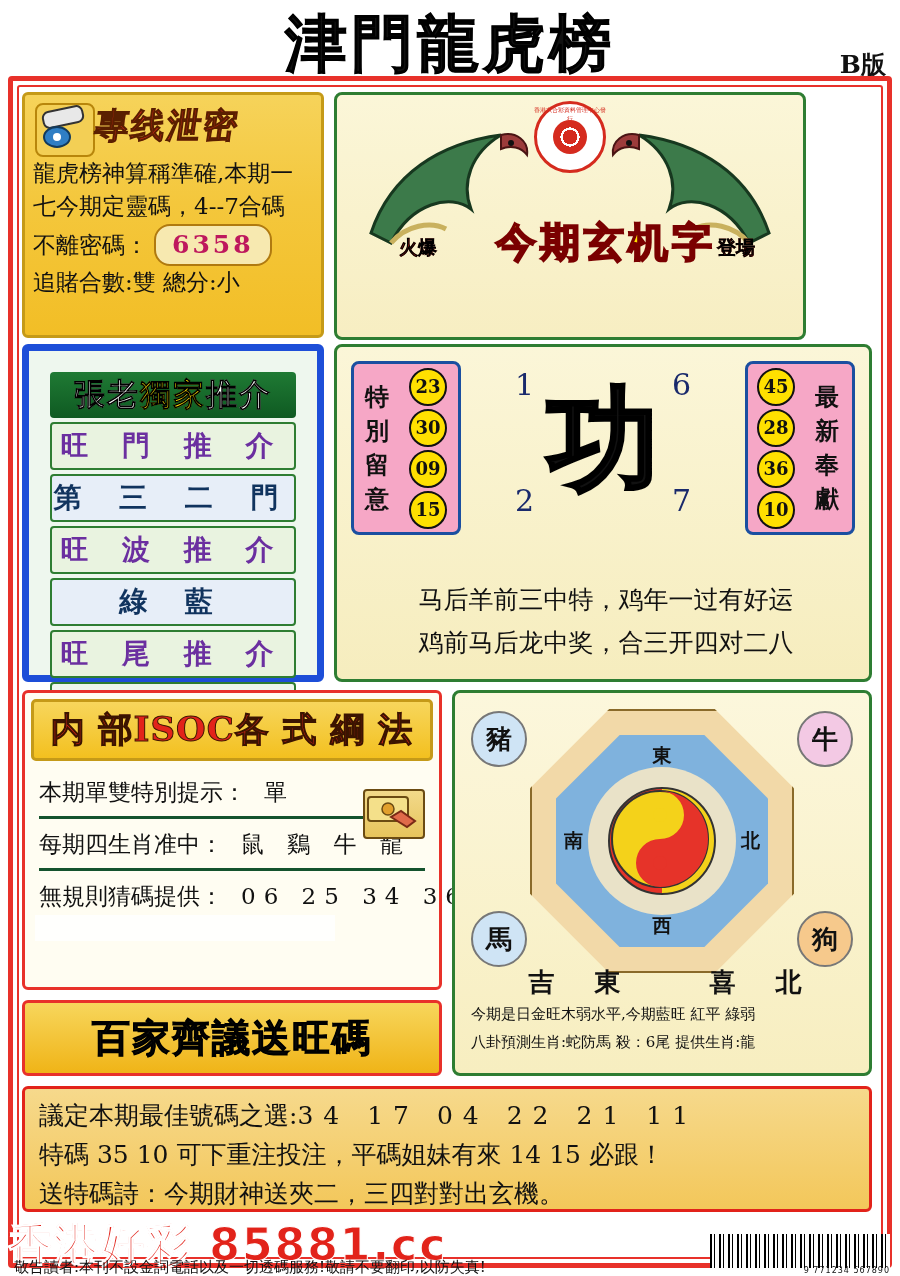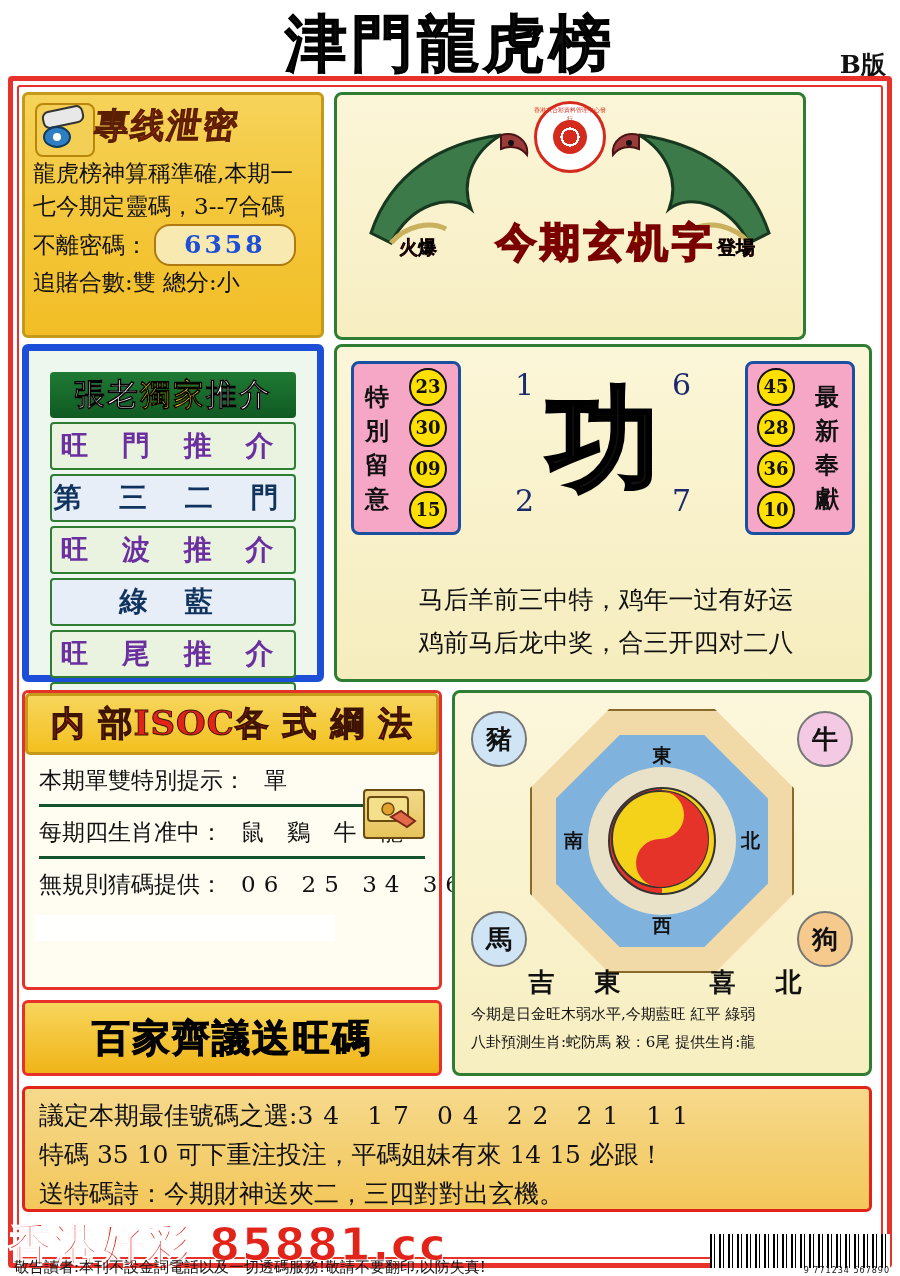--- a/index.html
+++ b/index.html
@@ -59,24 +59,24 @@
     font-family:"DejaVu Serif","Liberation Serif",serif;
     font-weight:bold;font-size:34px;color:#e2231a;
     -webkit-text-stroke:1px #5a1f00;letter-spacing:2px;
     transform:skewX(-8deg);
   }
   .hotline-line{
     font-family:"DejaVu Serif","Liberation Serif",serif;
     font-size:23px;color:#111;line-height:1.45;white-space:nowrap;
   }
   .code-pill{
-    display:inline-block;margin-left:6px;padding:1px 28px;
+    display:inline-block;margin-left:6px;padding:1px 16px;
     background:#f7e9b0;border:2px solid #b07a10;border-radius:16px;
     font-family:"DejaVu Serif","Liberation Serif",serif;
-    font-weight:bold;font-size:25px;color:#1d4ed8;letter-spacing:3px;
+    font-weight:bold;font-size:25px;color:#be185d;letter-spacing:3px;
   }
 
   
   .zhanglao{
     left:22px;top:344px;width:302px;height:338px;
     border:7px solid #1d4ed8;border-radius:6px;background:#eef7ee;
     padding:21px;
   }
   .zl-title{
     height:46px;background:linear-gradient(180deg,#1f7a34,#0f5a22);
@@ -177,21 +177,21 @@
     font-family:"DejaVu Serif","Liberation Serif",serif;
     font-size:25px;color:#111;line-height:1.75;
   }
 
   
   .isoc{
     left:22px;top:690px;width:420px;height:300px;
     border:3px solid #e8312a;border-radius:6px;background:#fffdf2;
   }
   .isoc-title{
-    height:56px;border:3px solid #c59a18;border-radius:5px;
+    margin:6px;height:56px;border:3px solid #c59a18;border-radius:5px;
     background:linear-gradient(180deg,#f7d65c,#f3c01f);
     display:flex;align-items:center;justify-content:center;
     font-family:"DejaVu Serif","Liberation Serif",serif;
     font-weight:bold;font-size:34px;color:#e2231a;-webkit-text-stroke:1px #3b1400;
     letter-spacing:1px;
   }
   .isoc-line{
     margin:0 14px;padding:10px 0 8px 0;border-bottom:3px solid #14532d;
     font-family:"DejaVu Serif","Liberation Serif",serif;
     font-size:23px;color:#111;white-space:nowrap;
@@ -333,21 +333,21 @@
       <div class="phone-badge">
         <svg width="52" height="46" viewBox="0 0 52 46">
           <rect x="6" y="4" width="40" height="16" rx="6" fill="#e8e8e8" stroke="#333" stroke-width="2" transform="rotate(-12 26 12)"></rect>
           <ellipse cx="20" cy="32" rx="13" ry="10" fill="#2f7ec4" stroke="#123a5c" stroke-width="2"></ellipse>
           <circle cx="20" cy="32" r="4" fill="#fff"></circle>
         </svg>
       </div>
       <div class="hotline-title">專线泄密</div>
     </div>
     <div class="hotline-line">龍虎榜神算稱準確,本期一</div>
-    <div class="hotline-line">七今期定靈碼，3--7合碼</div>
+    <div class="hotline-line">七今期定靈碼，4--7合碼</div>
     <div class="hotline-line">
       <span>不離密碼：</span><span class="code-pill">6358</span>
     </div>
     <div class="hotline-line">追賭合數:雙   總分:小</div>
   </div>
 
   <div class="box zhanglao">
     <div class="zl-title">
       <span class="w">張老</span>
       <span class="y">獨家</span>

